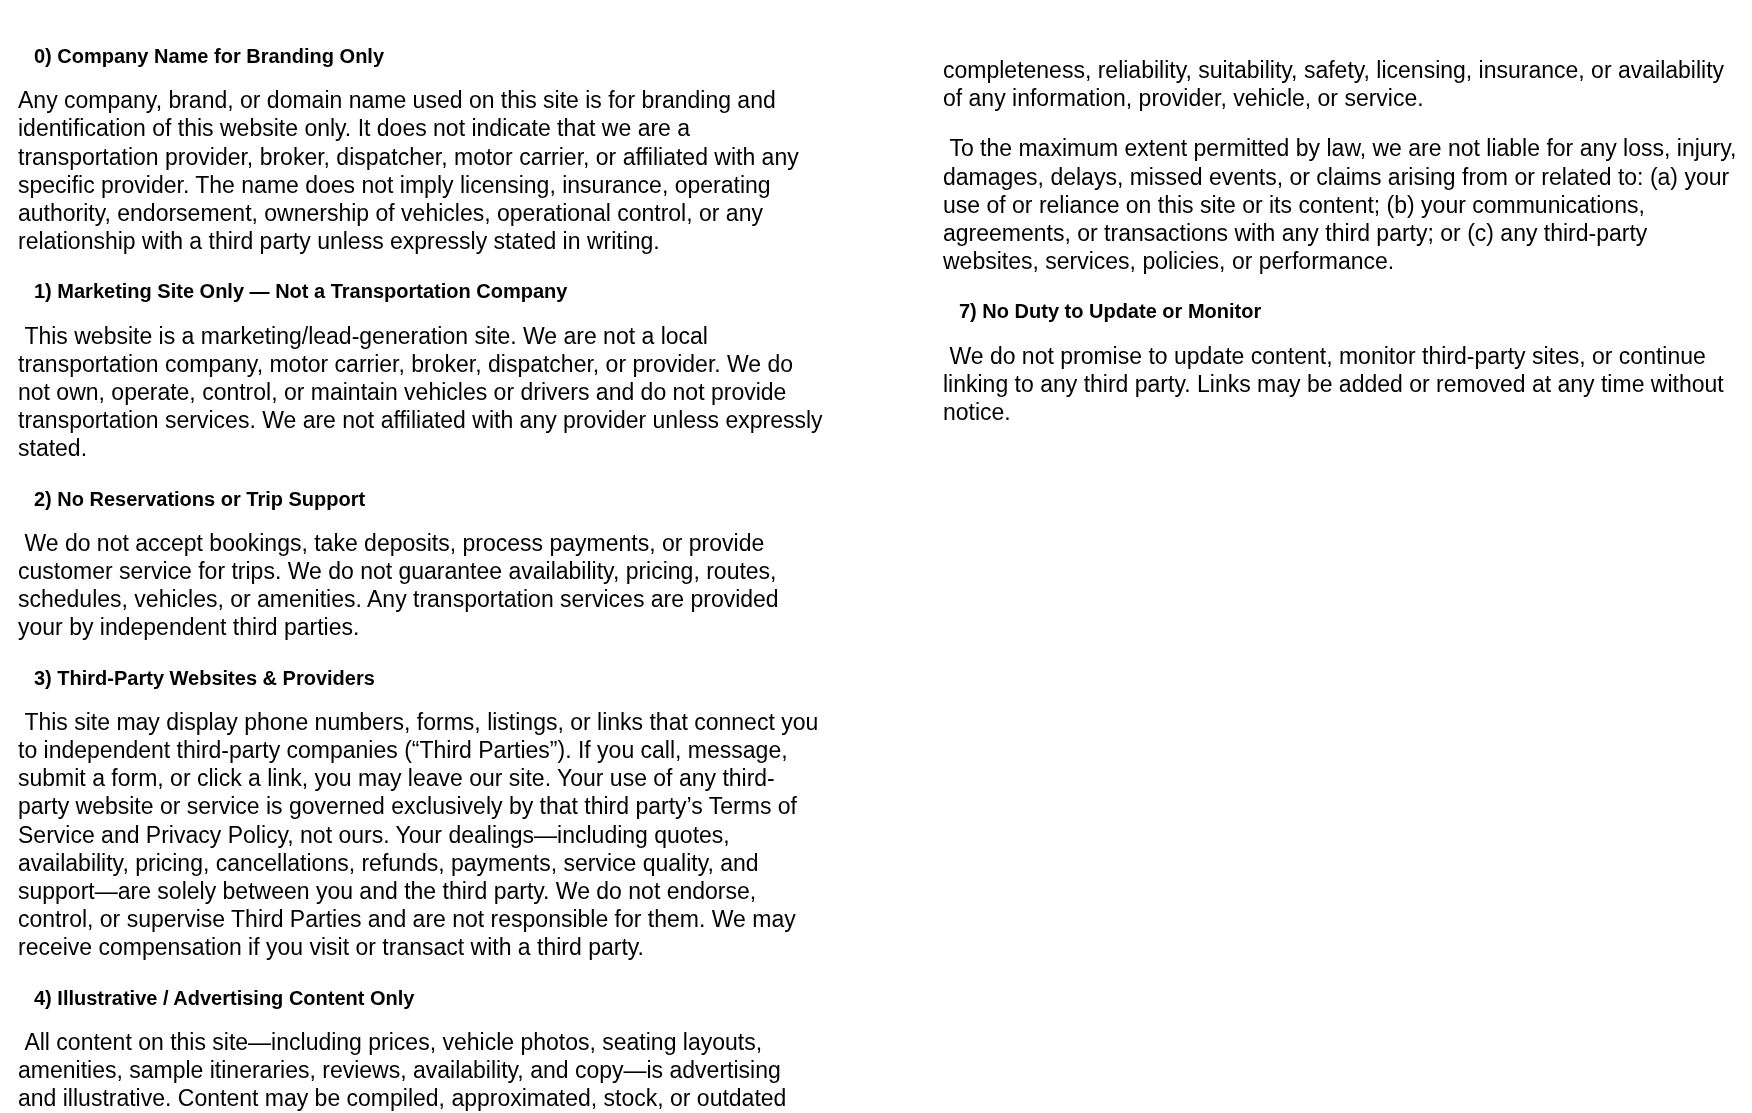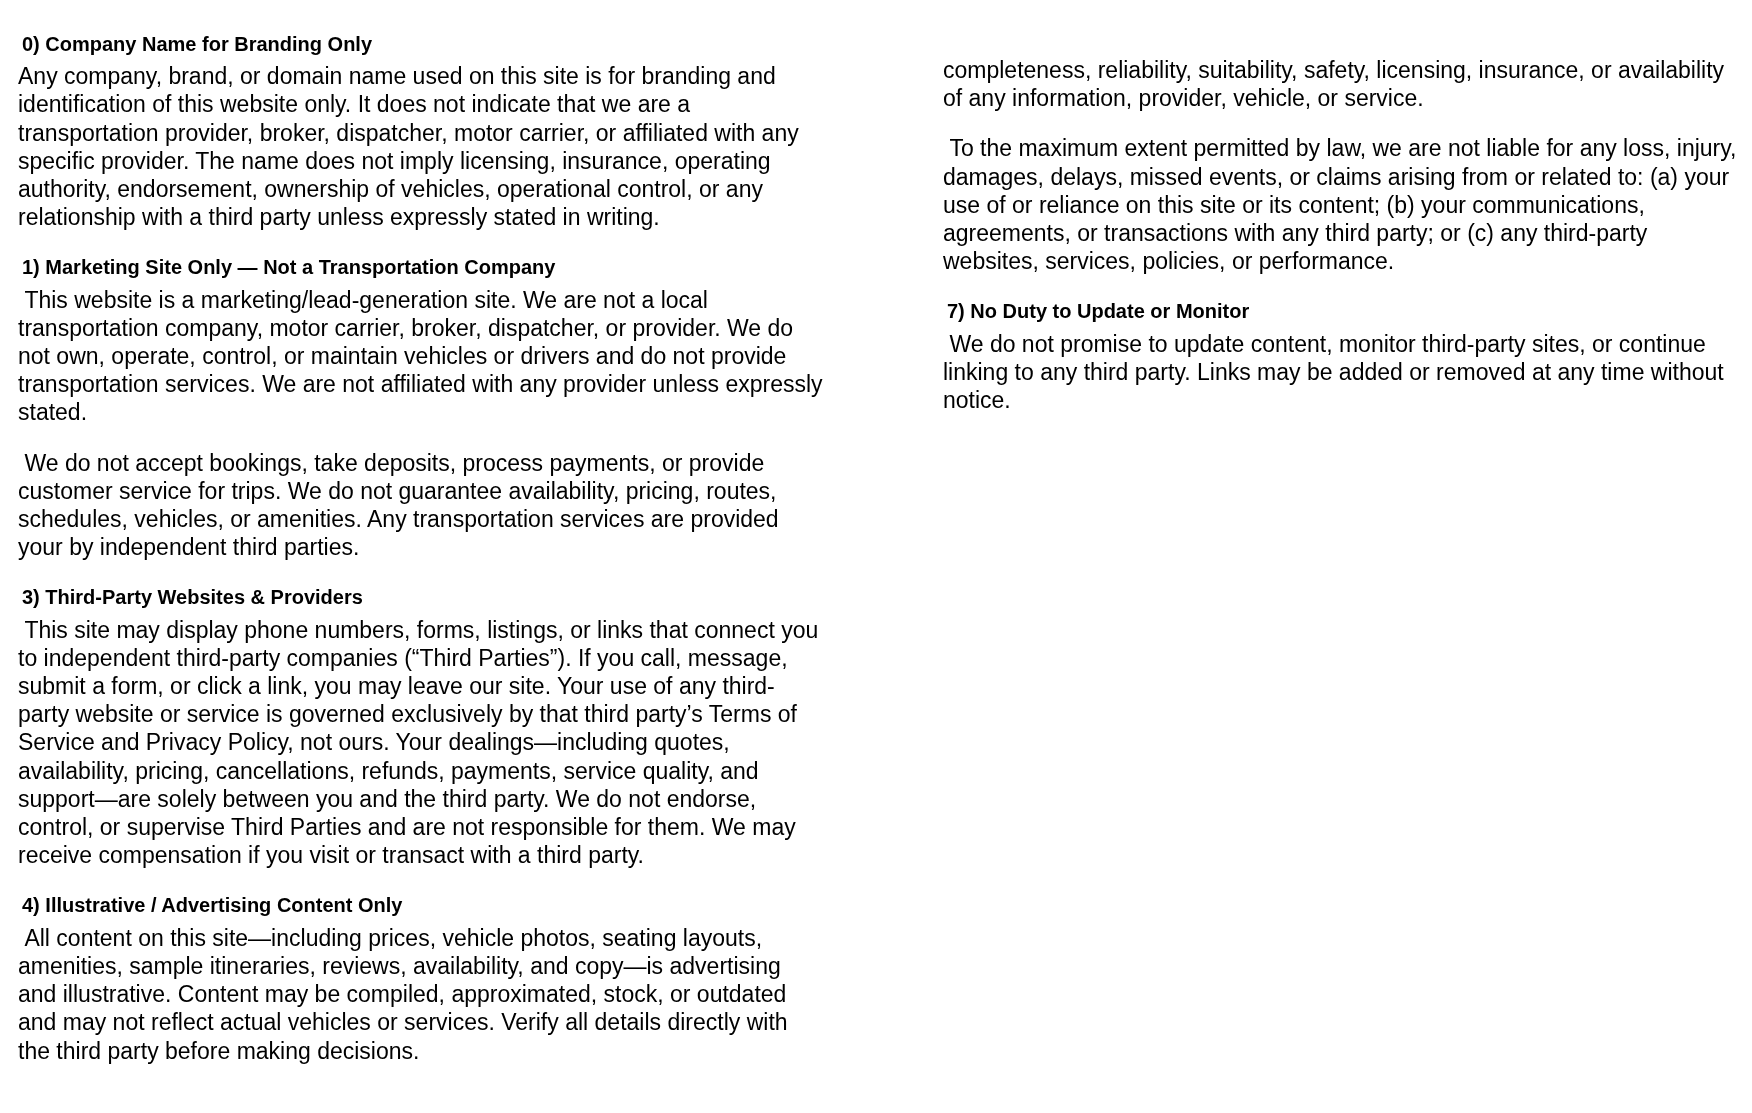--- a/index.html
+++ b/index.html
@@ -31,21 +31,21 @@
   }
   .column-right {
     left: 943px;
     top: 56px;
     width: 797px;
   }
   .section {
     margin: 0 0 22px 0;
   }
   .section-heading {
-    margin: 4px;
+    margin: 16px;
     font-size: 20px;
     line-height: 28.2px;
     font-weight: 700;
     letter-spacing: 0;
   }
   .section-body {
     margin: 0;
     font-size: 23px;
     line-height: 28.2px;
     font-weight: 400;
@@ -64,20 +64,21 @@
     <h2 class="section-heading">0) Company Name for Branding Only</h2>
     <p class="section-body">Any company, brand, or domain name used on this site is for branding and identification of this website only. It does not indicate that we are a transportation provider, broker, dispatcher, motor carrier, or affiliated with any specific provider. The name does not imply licensing, insurance, operating authority, endorsement, ownership of vehicles, operational control, or any relationship with a third party unless expressly stated in writing.</p>
   </section>
 
   <section class="section">
     <h2 class="section-heading">1) Marketing Site Only — Not a Transportation Company</h2>
     <p class="section-body"> This website is a <b>marketing/lead-generation</b> site. We are <b>not</b> a local transportation company, motor carrier, broker, dispatcher, or provider. We <b>do not</b> own, operate, control, or maintain vehicles or drivers and <b>do not</b> provide transportation services. We are <b>not affiliated</b> with any provider unless expressly stated.</p>
   </section>
 
   <section class="section">
+    <h2 class="section-heading">2) No Reservations or Trip Support</h2>
     <p class="section-body"> We <b>do not</b> accept bookings, take deposits, process payments, or provide customer service for trips. We <b>do not</b> guarantee availability, pricing, routes, schedules, vehicles, or amenities. Any transportation services are provided <b>your</b> by independent third parties.</p>
   </section>
 
   <section class="section">
     <h2 class="section-heading">3) Third-Party Websites &amp; Providers</h2>
     <p class="section-body"> This site may display phone numbers, forms, listings, or links that connect you to <b>independent third-party</b> companies (“Third Parties”). If you call, message, submit a form, or click a link, you may leave our site. Your use of any third-party website or service is governed <b>exclusively</b> by that third party’s <b>Terms of Service</b> and <b>Privacy Policy</b>, <b>not ours</b>. Your dealings—including quotes, availability, pricing, cancellations, refunds, payments, service quality, and support—are <b>solely between you and the third party</b>. We do <b>not</b> endorse, control, or supervise Third Parties and are <b>not responsible</b> for them. We may receive compensation if you visit or transact with a third party.</p>
   </section>
 
   <section class="section">
     <h2 class="section-heading">4) Illustrative / Advertising Content Only</h2>

